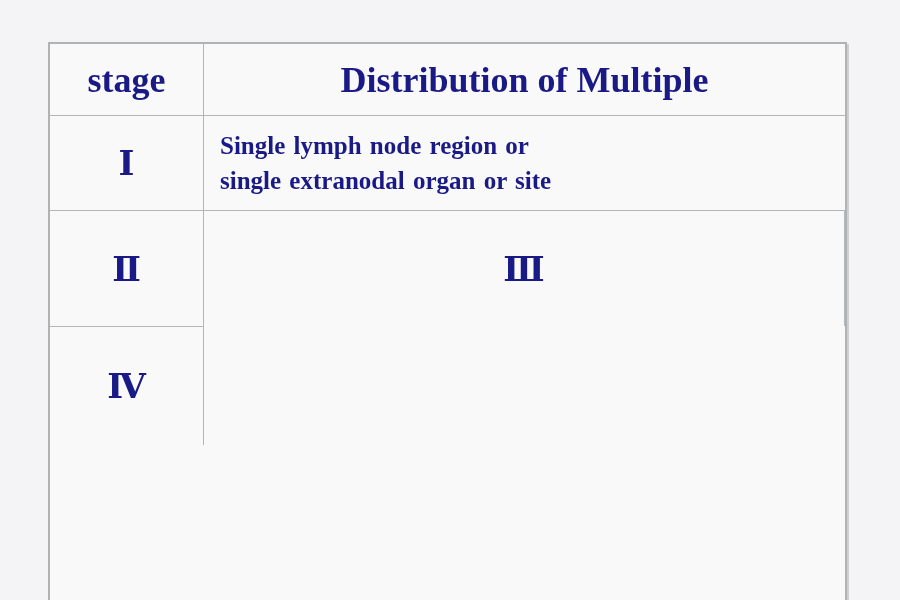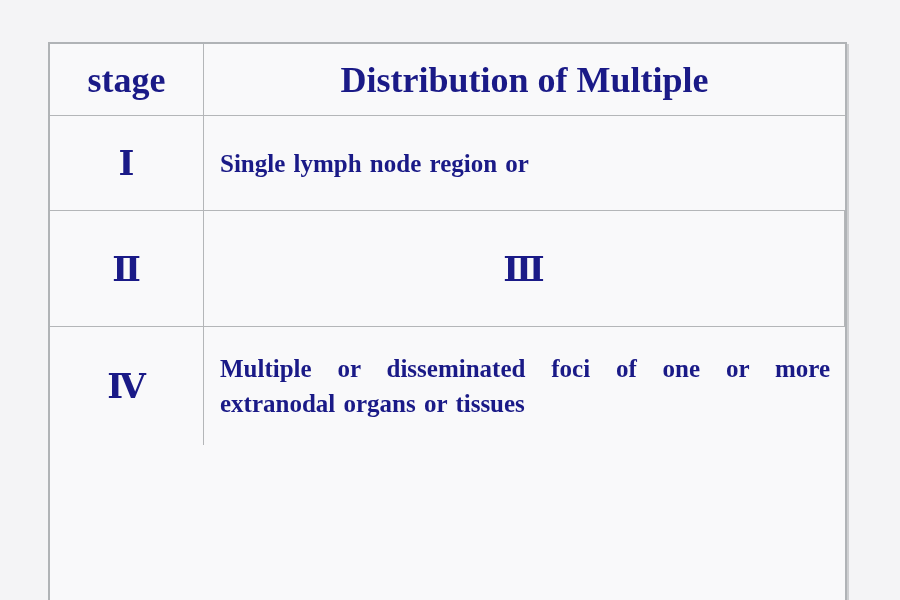--- a/index.html
+++ b/index.html
@@ -72,25 +72,22 @@
 </head>
 <body>
 
 <div class="stage-table">
 
   <div class="cell stage-cell header-cell">stage</div>
   <div class="cell header-cell">Distribution of Multiple</div>
 
   <div class="cell stage-cell bordered-top">Ⅰ</div>
   <div class="cell desc-cell desc-left bordered-top">
-    <div class="text-block"><span>Single lymph node region or</span><br></div>
+    <div class="text-block"><span>Single lymph node region or</span><br><span>single extranodal organ or site</span></div>
   </div>
 
   <div class="cell stage-cell bordered-top">Ⅱ</div>
 
   <div class="cell stage-cell bordered-top">Ⅲ</div>
 
   <div class="cell stage-cell bordered-top">Ⅳ</div>
-  <div class="cell desc-cell desc-justify bordered-top">
-    <div class="text-block"><span>Multiple or disseminated foci of one or more extranodal organs or tissues</span></div>
-  </div>
 
 </div>
 
 </body></html>

